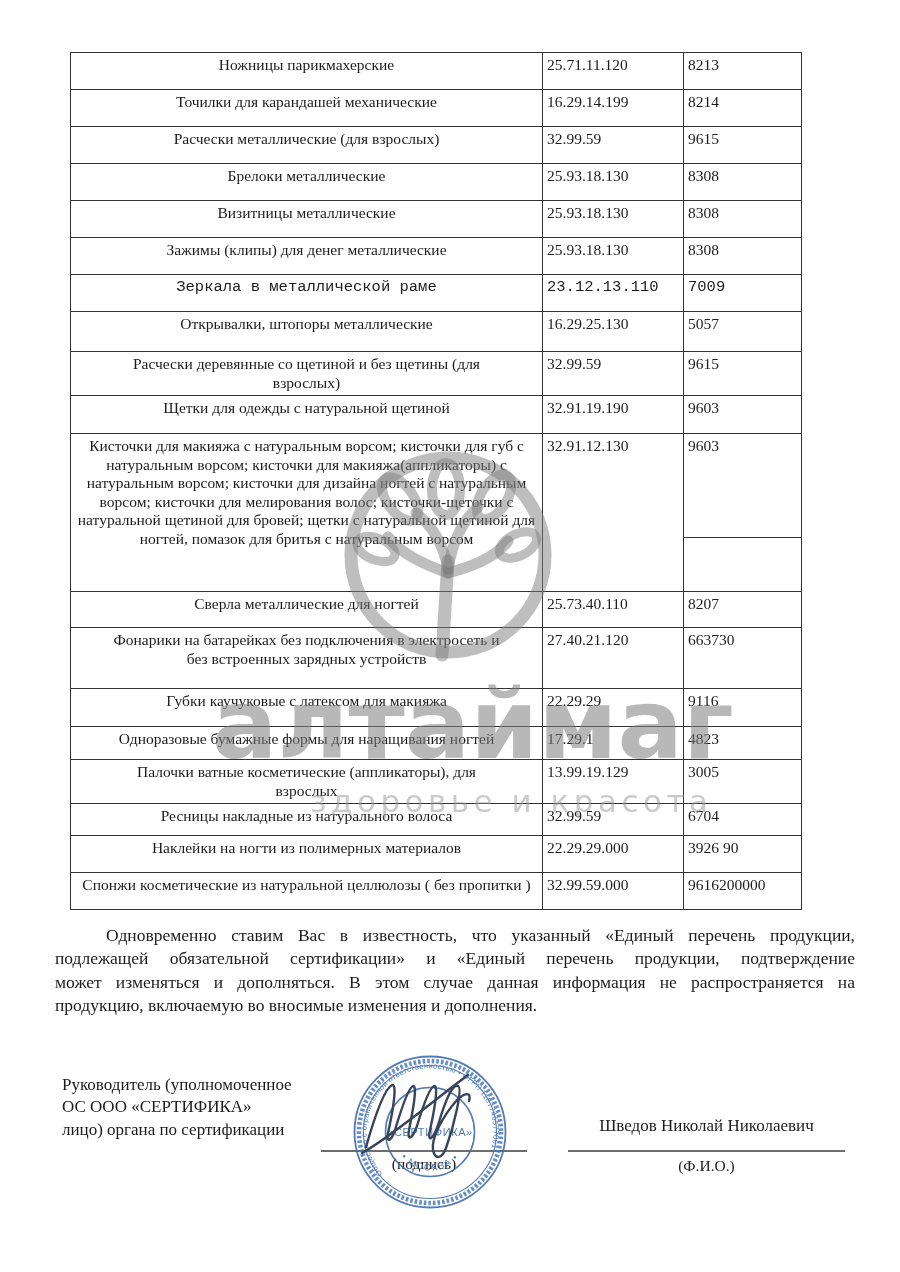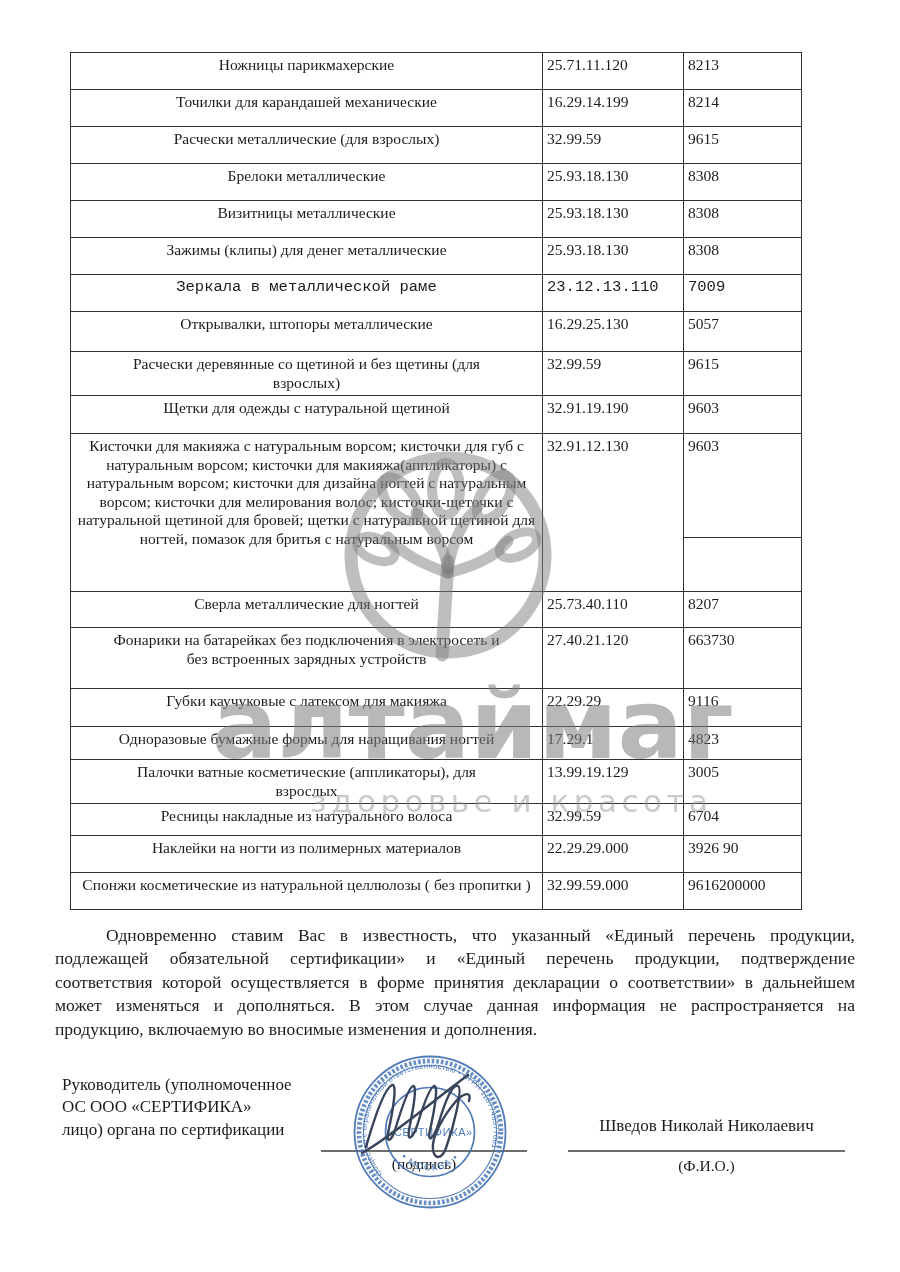--- a/index.html
+++ b/index.html
@@ -175,21 +175,20 @@
           <td class="product">Спонжи косметические из натуральной целлюлозы ( без пропитки )</td>
           <td class="okpd2">32.99.59.000</td>
           <td class="tnved">9616200000</td>
         </tr>
       </tbody>
   </table>
 
   <div class="notice" id="notice">
       <div class="nline first">Одновременно ставим Вас в известность, что указанный «Единый перечень продукции,</div>
       <div class="nline">подлежащей обязательной сертификации» и «Единый перечень продукции, подтверждение</div>
-      <div class="nline">соответствия которой осуществляется в форме принятия декларации о соответствии» в дальнейшем</div>
       <div class="nline">может изменяться и дополняться. В этом случае данная информация не распространяется на</div>
       <div class="nline last">продукцию, включаемую во вносимые изменения и дополнения.</div>
     </div>
 
   <div class="sig-role" id="sig-role">
       <div>Руководитель (уполномоченное</div>
       <div>ОС ООО «СЕРТИФИКА»</div>
       <div>лицо) органа по сертификации</div>
     </div>
 

